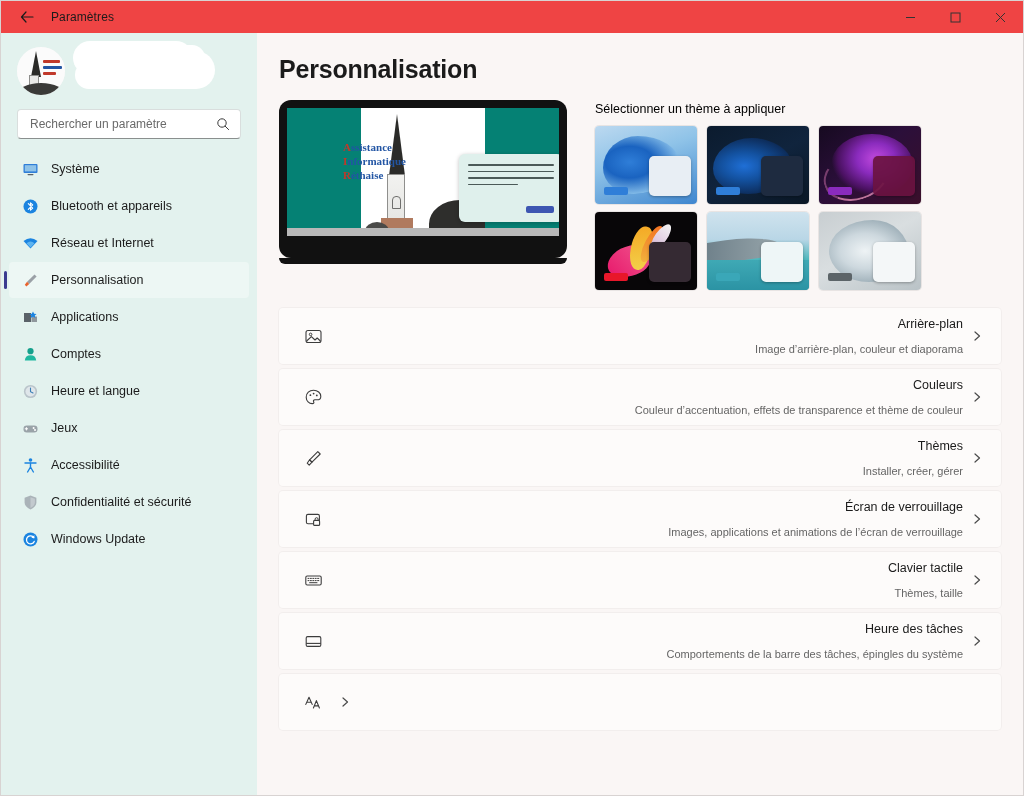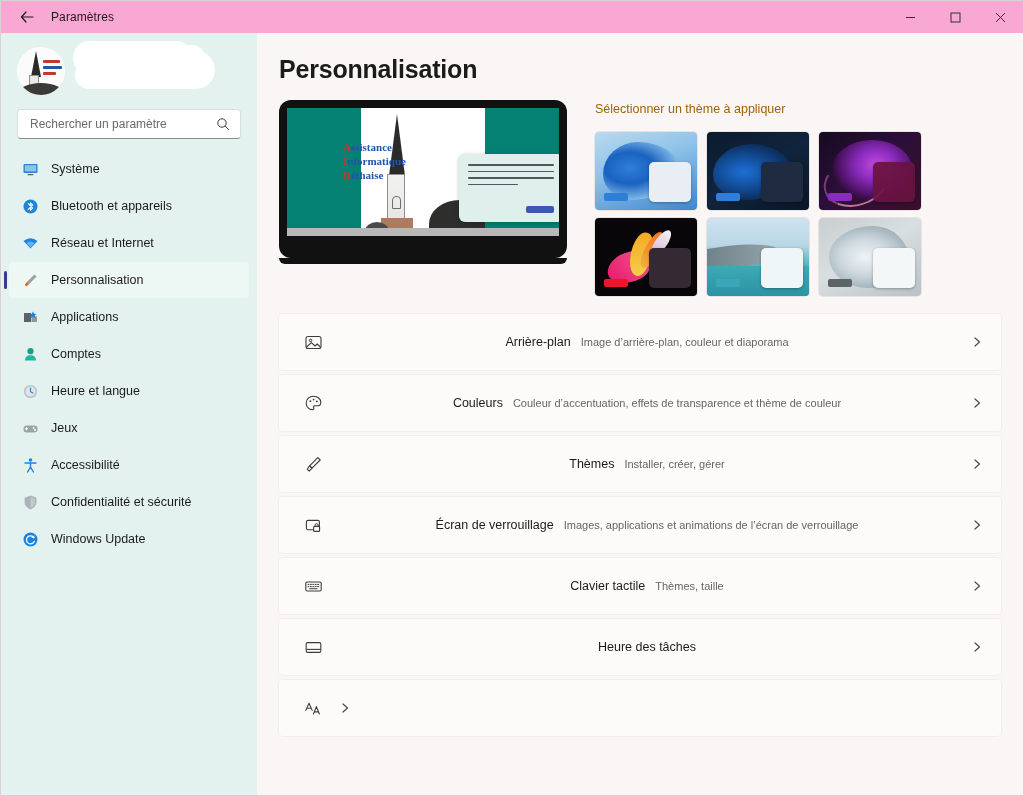--- a/index.html
+++ b/index.html
@@ -12,21 +12,21 @@
   .window{
     position:relative;width:1024px;height:796px;
     background:#faf6f5;
     display:flex;flex-direction:column;
     border:1px solid #d8d3d2;box-sizing:border-box;
   }
 
   
   .titlebar{
     height:32px;flex:0 0 32px;
-    background:#f9a8d4;
+    background:#ef4444;
     display:flex;align-items:center;
     position:relative;z-index:5;
   }
   .tb-back{
     width:40px;height:30px;margin-left:6px;
     display:flex;align-items:center;justify-content:center;
     border-radius:4px;cursor:pointer;color:#1b1b1b;
   }
   .tb-title{
     font-size:12px;color:#1b1b1b;margin-left:4px;letter-spacing:.1px;
@@ -175,21 +175,21 @@
   .taskbar{
     position:absolute;left:0;bottom:0;width:100%;height:8px;background:#b8b8b8;
   }
   .stand{
     width:288px;height:6px;background:#111111;border-radius:0 0 12px 12px;
   }
 
   
   .themes{flex:1;min-width:0;}
   .themes-label{
-    font-size:12.5px;color:#a16207;margin:2px 0 16px 0;
+    font-size:12.5px;color:#000000;margin:2px 0 10px 0;
   }
   .theme-grid{
     display:grid;grid-template-columns:repeat(3,102px);
     gap:8px 10px;
   }
   .theme{
     width:102px;height:78px;border-radius:4px;overflow:hidden;position:relative;
     cursor:pointer;box-shadow:0 0 0 1px rgba(0,0,0,.07);
   }
   .theme .tw{
@@ -251,21 +251,21 @@
   .settings{margin-top:18px;}
   .srow{
     height:56px;background:#fdfbfa;border-radius:4px;
     display:flex;align-items:center;gap:0;margin-bottom:5px;
     padding:0 18px 0 16px;box-sizing:border-box;cursor:pointer;
     box-shadow:0 0 0 1px rgba(0,0,0,.03);
   }
   .srow-ico{
     flex:0 0 36px;display:flex;align-items:center;justify-content:center;color:#3c3c3c;
   }
-  .srow-txt{flex:1;min-width:0;display:flex;flex-direction:row;justify-content:center;gap:10px;}
+  .srow-txt{flex:1;min-width:0;display:flex;flex-direction:column;justify-content:center;gap:10px;text-align:right;}
   .srow-title{font-size:12.5px;color:#1b1b1b;line-height:15px;}
   .srow-sub{font-size:11px;color:#656565;line-height:14px;}
   .srow-chev{flex:0 0 20px;display:flex;align-items:center;justify-content:flex-end;color:#4a4a4a;}
 </style>
 </head>
 <body>
 
 <div class="window">
 
   <div class="titlebar">
@@ -628,20 +628,21 @@
 
         <div class="srow">
           <span class="srow-ico">
             <svg width="19" height="19" viewBox="0 0 19 19">
               <rect x="2.2" y="4.6" width="14.6" height="9.8" rx="1.4" fill="none" stroke="currentColor" stroke-width="1.1"></rect>
               <path d="M2.2 11.4 H16.8" stroke="currentColor" stroke-width="1.1"></path>
             </svg>
           </span>
           <span class="srow-txt">
             <span class="srow-title">Heure des tâches</span>
+            <span class="srow-sub">Comportements de la barre des tâches, épingles du système</span>
           </span>
           <span class="srow-chev">
             <svg width="12" height="12" viewBox="0 0 12 12">
                 <path d="M4 2 L8.5 6 L4 10" fill="none" stroke="currentColor" stroke-width="1.2" stroke-linecap="round" stroke-linejoin="round"></path>
               </svg>
           </span>
         </div>
 
         <div class="srow">
           <span class="srow-ico">

